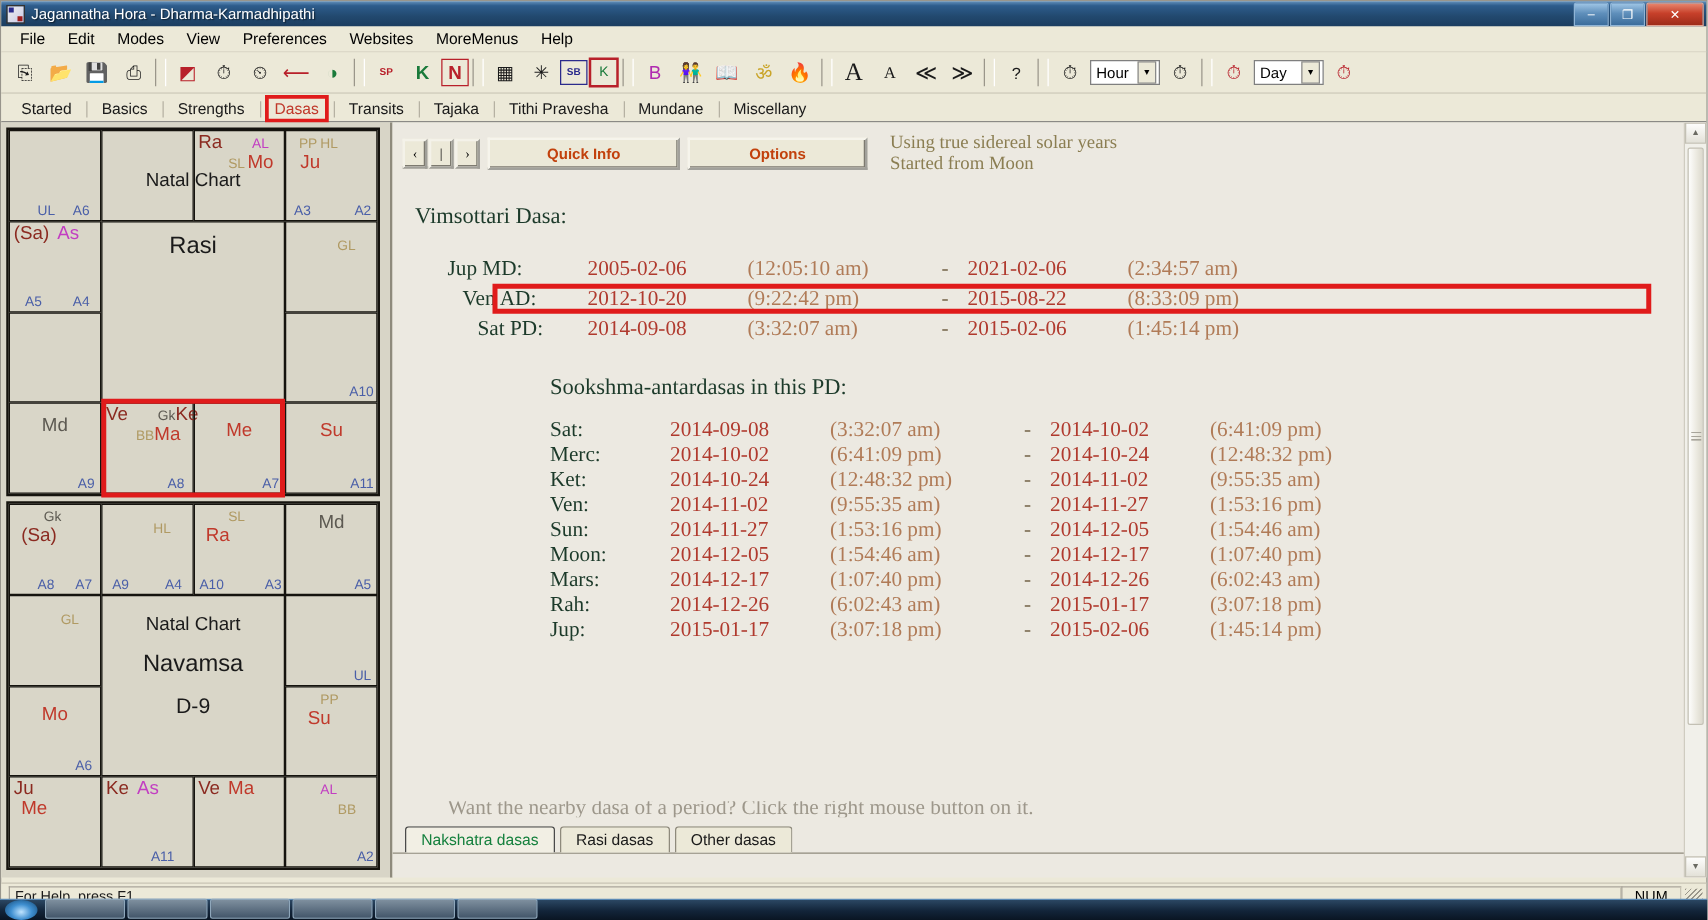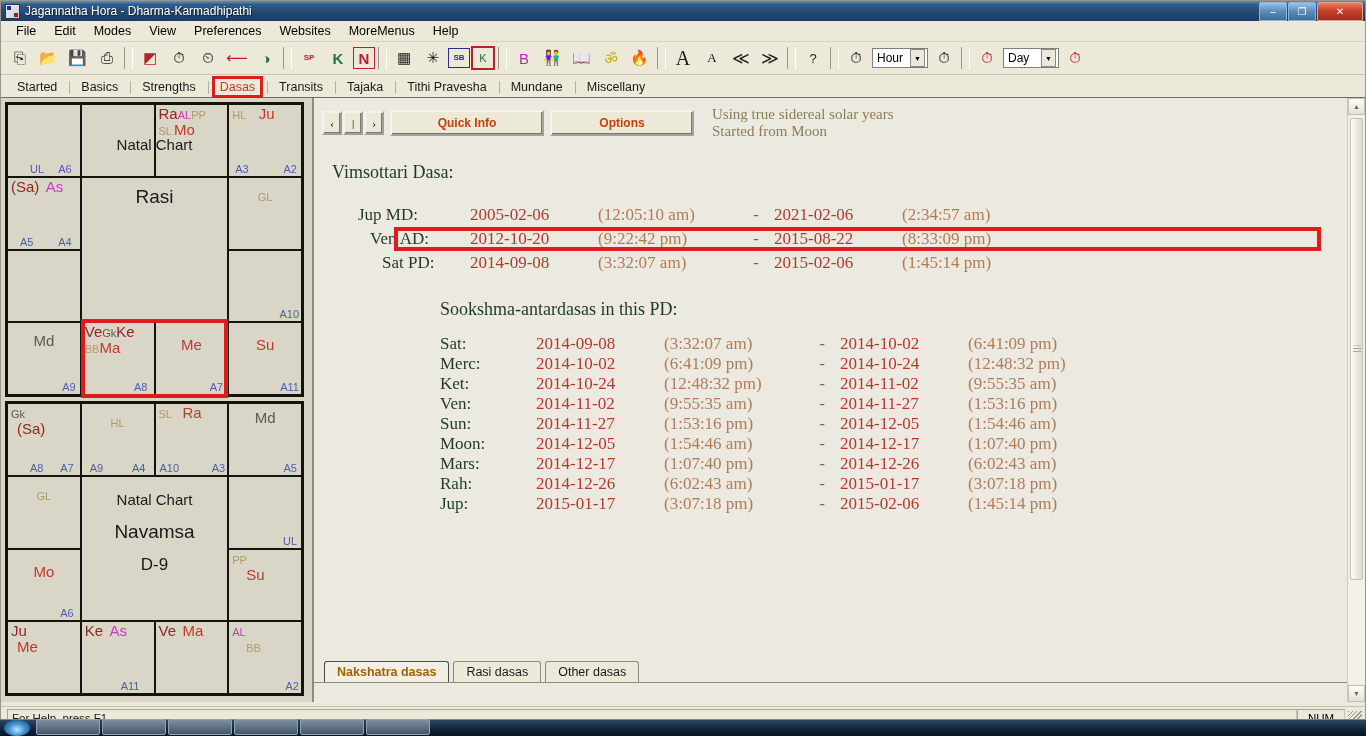--- a/index.html
+++ b/index.html
@@ -82,21 +82,21 @@
   .split{display:flex;height:604px;background:#ece9d8;}
 
   
   .leftpane{width:313px;flex:0 0 auto;background:#d8d5c7;
     border-right:2px solid #8e8a7c;position:relative;padding:4px 6px 4px 4px;box-sizing:border-box;}
   .chartwrap{position:relative;background:#d9d6c8;border:2px solid #15130e;box-sizing:border-box;}
   .chart{position:relative;width:100%;height:100%;}
   .cell{position:absolute;box-sizing:border-box;border:1px solid #15130e;}
   .glyphs{position:absolute;left:3px;right:3px;top:1px;line-height:1.0;}
   .g{font-size:15px;font-family:"Liberation Sans",sans-serif;}
-  .g.small{font-size:11px;}
+  .g.small{font-size:11px;padding-left:24px;}
   .planet{color:#c0392b;}
   .planet.dark{color:#8b2a20;}
   .asc{color:#c23ec2;}
   .spec{color:#b09a63;}
   .grey{color:#5d5a52;}
   .corner{position:absolute;bottom:1px;font-size:11px;color:#4a5fa8;}
   .ctitle{position:absolute;width:100%;text-align:center;color:#1a1a1a;}
   .ctitle.t1{font-size:15px;}
   .ctitle.t2{font-size:19px;}
   .ctitle.t3{font-size:17px;}
@@ -146,21 +146,21 @@
     width:8px;height:7px;
     background:repeating-linear-gradient(180deg,#a7a49a 0 1px,transparent 1px 3px);}
   .sb-btn.bot{position:absolute;bottom:0;left:0;right:0;}
   .sb-btn.top{position:absolute;top:0;left:0;right:0;}
 
   
   .btabs{position:absolute;left:0;right:18px;bottom:19px;height:22px;
     display:flex;align-items:flex-end;padding-left:10px;border-bottom:1px solid #8e8a7c;}
   .btab{font-size:12.5px;padding:3px 12px 3px;background:#ece9d8;
     border:1px solid #8e8a7c;border-bottom:none;margin-right:4px;border-radius:3px 3px 0 0;color:#1a1a1a;}
-  .btab.active{color:#a16207;background:#f2efe4;border-color:#4a4a4a;position:relative;z-index:2;font-weight:bold;}
+  .btab.active{color:#15803d;background:#f2efe4;border-color:#4a4a4a;position:relative;z-index:2;}
 
   
   .statusbar{position:absolute;left:0;right:0;bottom:0;height:21px;background:#ece9d8;
     border-top:1px solid #c8c4b4;display:flex;align-items:center;}
   .sb-text{font-size:11.5px;color:#1a1a1a;margin-left:6px;flex:1 1 auto;
     border:1px solid #c8c4b4;border-top-color:#a9a59a;border-left-color:#a9a59a;height:17px;
     display:flex;align-items:center;padding-left:4px;box-sizing:border-box;}
   .sb-cell{width:48px;height:17px;border:1px solid #c8c4b4;border-top-color:#a9a59a;
     border-left-color:#a9a59a;font-size:11.5px;display:flex;align-items:center;
     justify-content:center;margin-right:3px;box-sizing:border-box;}
@@ -548,20 +548,23 @@
             <div class="dasarow sd">
               <span class="dl">Jup:</span>
               <span class="dd">2015-01-17</span>
               <span class="dt">(3:07:18 pm)</span>
               <span class="dash">-</span>
               <span class="dd">2015-02-06</span>
               <span class="dt">(1:45:14 pm)</span>
             </div>
           </div>
 
+          <div class="clipped">
+            <div class="ctext">Want the nearby dasa of a period? Click the right mouse button on it.</div>
+          </div>
         </div>
 
         <div class="vscroll">
           <div class="sb-btn top">▲</div>
           <div class="sb-thumb">
             <span class="sb-grip"></span>
           </div>
           <div class="sb-btn bot">▼</div>
         </div>
 

